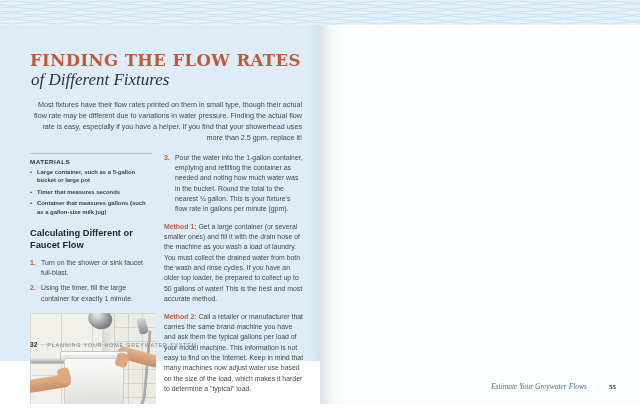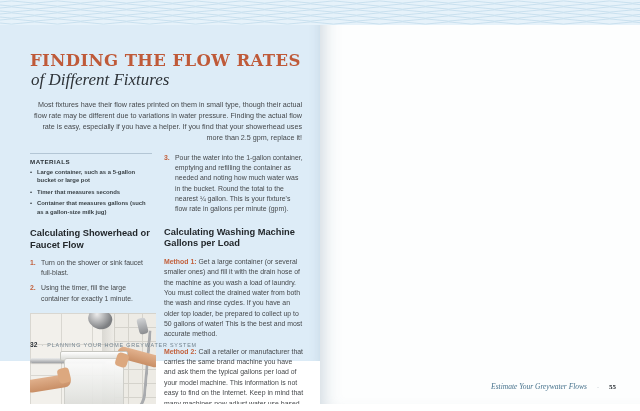--- a/index.html
+++ b/index.html
@@ -114,21 +114,21 @@
         <div class="col-a">
           <div class="materials">
             <div class="materials-head">MATERIALS</div>
             <ul>
               <li>Large container, such as a 5-gallon bucket or large pot</li>
               <li>Timer that measures seconds</li>
               <li>Container that measures gallons (such as a gallon-size milk jug)</li>
             </ul>
           </div>
 
-          <h3 class="h3">Calculating Showerhead or Faucet Flow</h3>
+          <h3 class="h3">Calculating Different or Faucet Flow</h3>
 
           <div class="step">
             <span class="step-num">1.</span>
             <span>Turn on the shower or sink faucet full-blast.</span>
           </div>
           <div class="step">
             <span class="step-num">2.</span>
             <span>Using the timer, fill the large container for exactly 1 minute.</span>
           </div>
 
@@ -148,21 +148,20 @@
             <div class="ph-hand-right"></div>
           </div>
         </div>
 
         <div class="col-b">
           <div class="step">
             <span class="step-num">3.</span>
             <span>Pour the water into the 1-gallon container, emptying and refilling the container as needed and noting how much water was in the bucket. Round the total to the nearest ¼ gallon. This is your fixture's flow rate in gallons per minute (gpm).</span>
           </div>
 
-          <h3 class="h3">Calculating Washing Machine Gallons per Load</h3>
 
           <p class="method">
             <span class="method-label">Method 1:</span><span> Get a large container (or several smaller ones) and fill it with the drain hose of the machine as you wash a load of laundry. You must collect the drained water from both the wash and rinse cycles. If you have an older top loader, be prepared to collect up to 50 gallons of water! This is the best and most accurate method.</span>
           </p>
           <p class="method">
             <span class="method-label">Method 2:</span><span> Call a retailer or manufacturer that carries the same brand machine you have and ask them the typical gallons per load of your model machine. This information is not easy to find on the Internet. Keep in mind that many machines now adjust water use based on the size of the load, which makes it harder to determine a "typical" load.</span>
           </p>
         </div>
       </div>
     </div>

